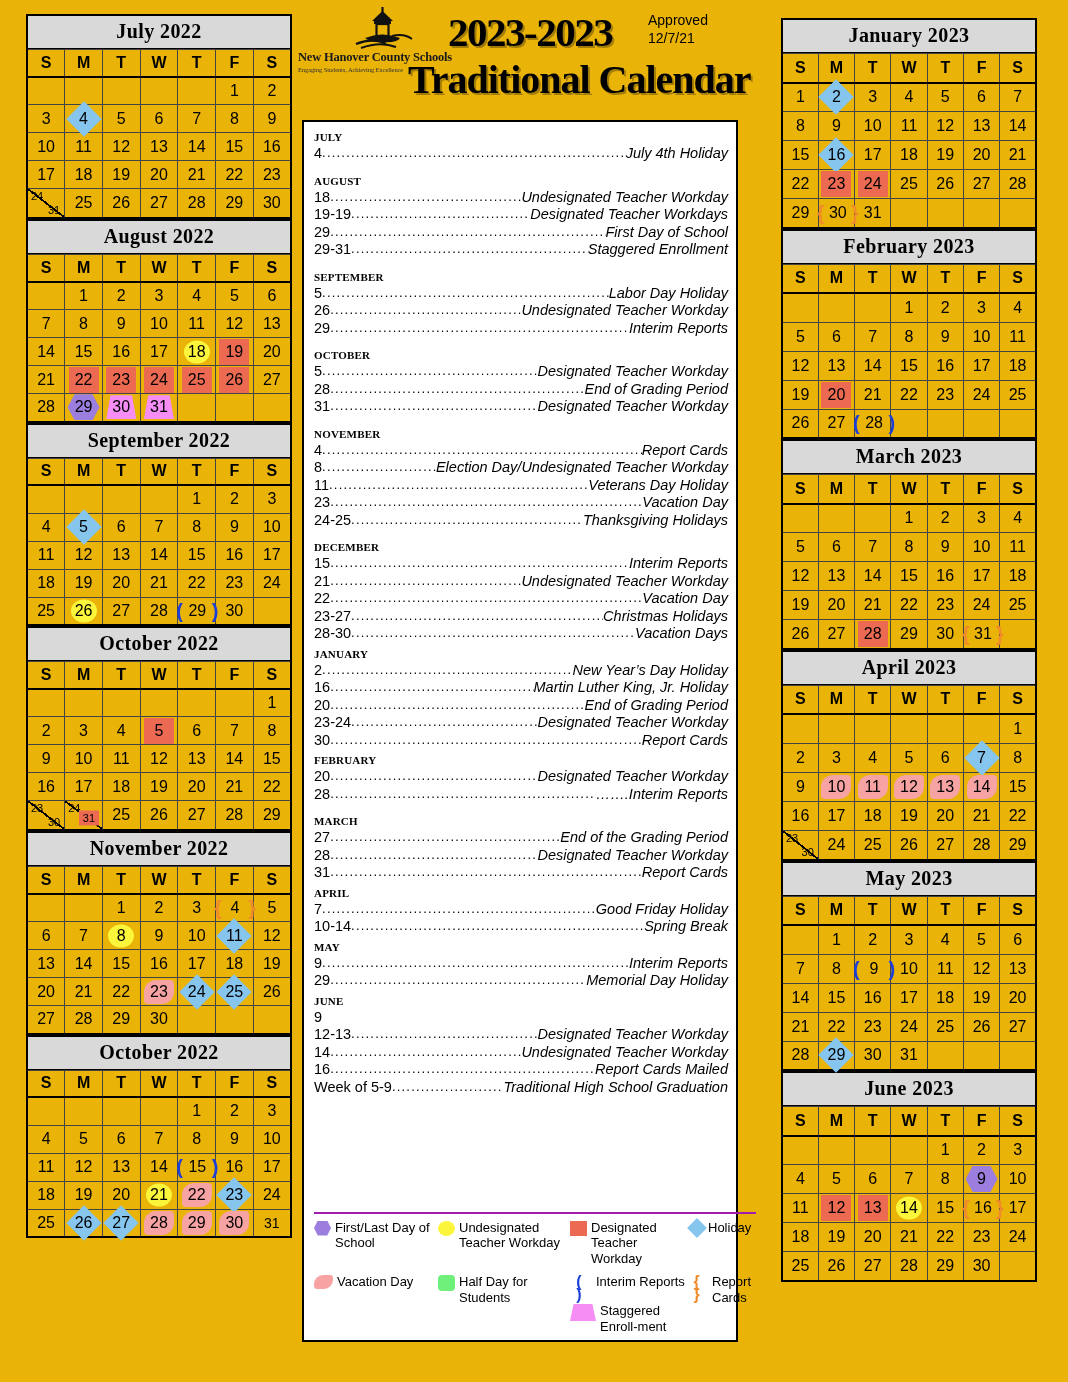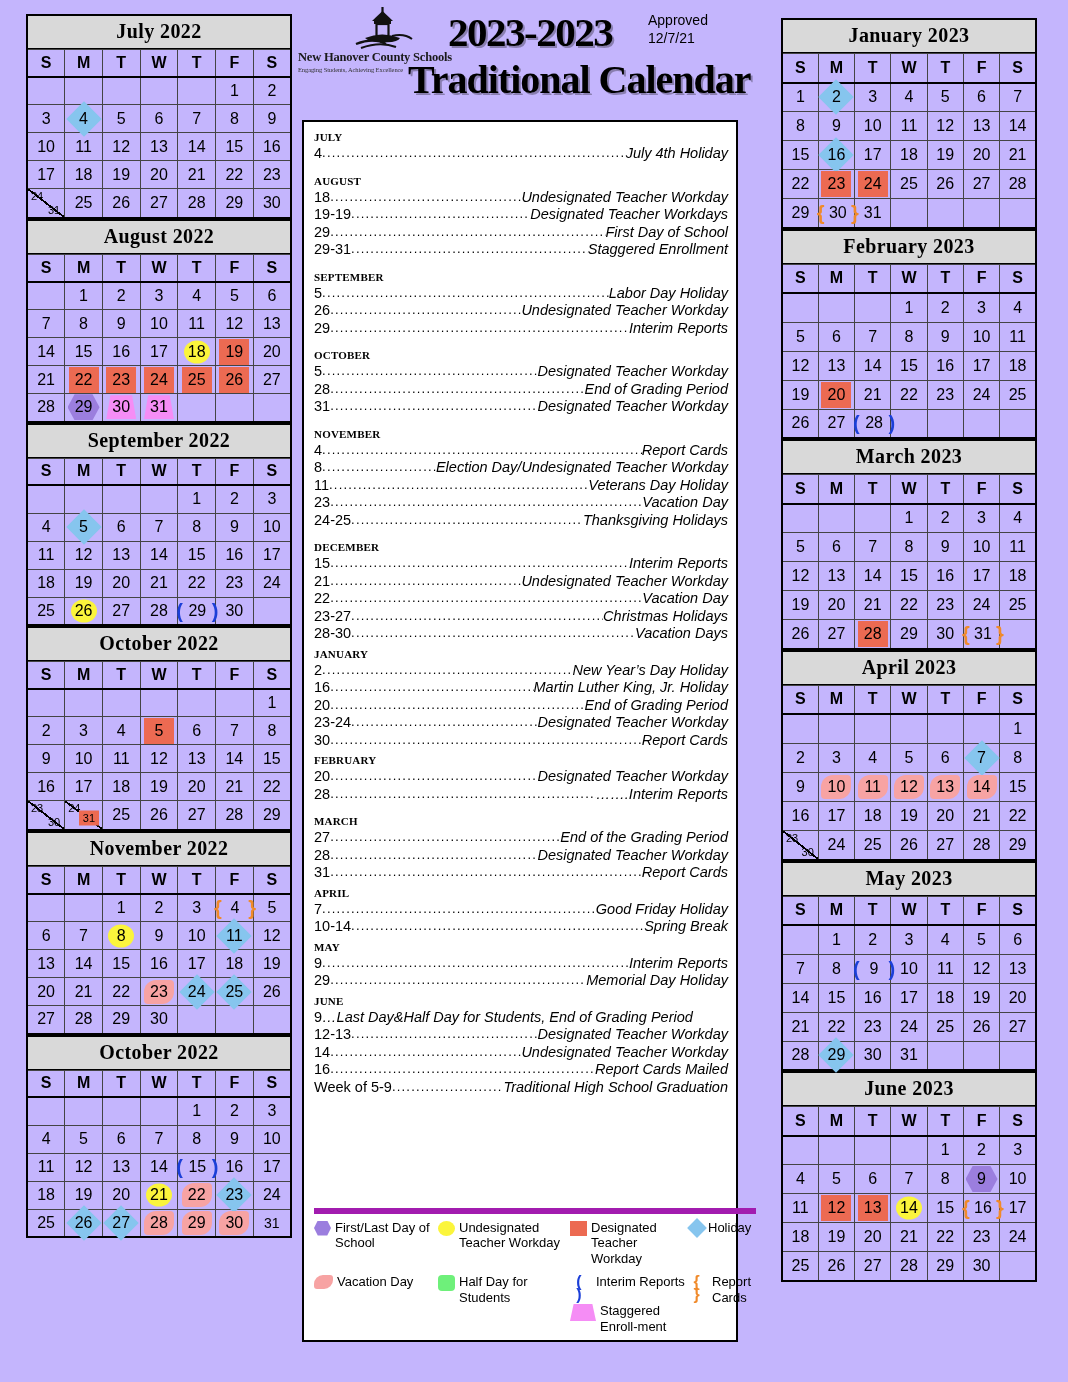--- a/index.html
+++ b/index.html
@@ -5,21 +5,21 @@
   * { box-sizing: border-box; }
   html, body {
     margin: 0; padding: 0;
     background: #ffffff;
     font-family: "Liberation Sans", sans-serif;
   }
   #page {
     position: relative;
     width: 1068px;
     height: 1382px;
-    background: #c4b5fd;
+    background: #eab308;
     overflow: hidden;
   }
 
   
   .col-left  { position: absolute; left: 26px;  top: 14px;  width: 266px; }
   .col-right { position: absolute; left: 781px; top: 18px;  width: 256px; }
   .col-mid   { position: absolute; left: 298px; top: 0px;   width: 470px; height: 1382px; }
 
   
   .month { width: 100%; margin-bottom: 0px; }
@@ -239,21 +239,21 @@
     position: relative;
     top: -1px;
   }
   .ev-desc { flex: 0 0 auto; font-style: italic; }
 
   
   .legend {
     position: absolute;
     left: 10px; bottom: 6px;
     width: 442px;
-    border-top: 6px solid #a21caf;
+    border-top: 2px solid #a21caf;
     padding-top: 6px;
   }
   .legend-row { display: flex; }
   .lg {
     display: flex;
     align-items: flex-start;
     font-size: 13px;
     line-height: 15.5px;
     color: #000;
   }
@@ -1282,21 +1282,20 @@
             <span class="ev-desc">Interim Reports</span>
           </div>
           <div class="ev-row">
             <span class="ev-day">29</span>
             <span class="ev-dots">.........................................................................................</span>
             <span class="ev-desc">Memorial Day Holiday</span>
           </div>
           <div class="ev-month tight">June</div>
           <div class="ev-row nodots">
             <span class="ev-day">9</span>
-            <span class="ev-desc">…Last Day&amp;Half Day for Students, End of Grading Period</span>
           </div>
           <div class="ev-row">
             <span class="ev-day">12-13</span>
             <span class="ev-dots">.........................................................................................</span>
             <span class="ev-desc">Designated Teacher Workday</span>
           </div>
           <div class="ev-row">
             <span class="ev-day">14</span>
             <span class="ev-dots">.........................................................................................</span>
             <span class="ev-desc">Undesignated Teacher Workday</span>

